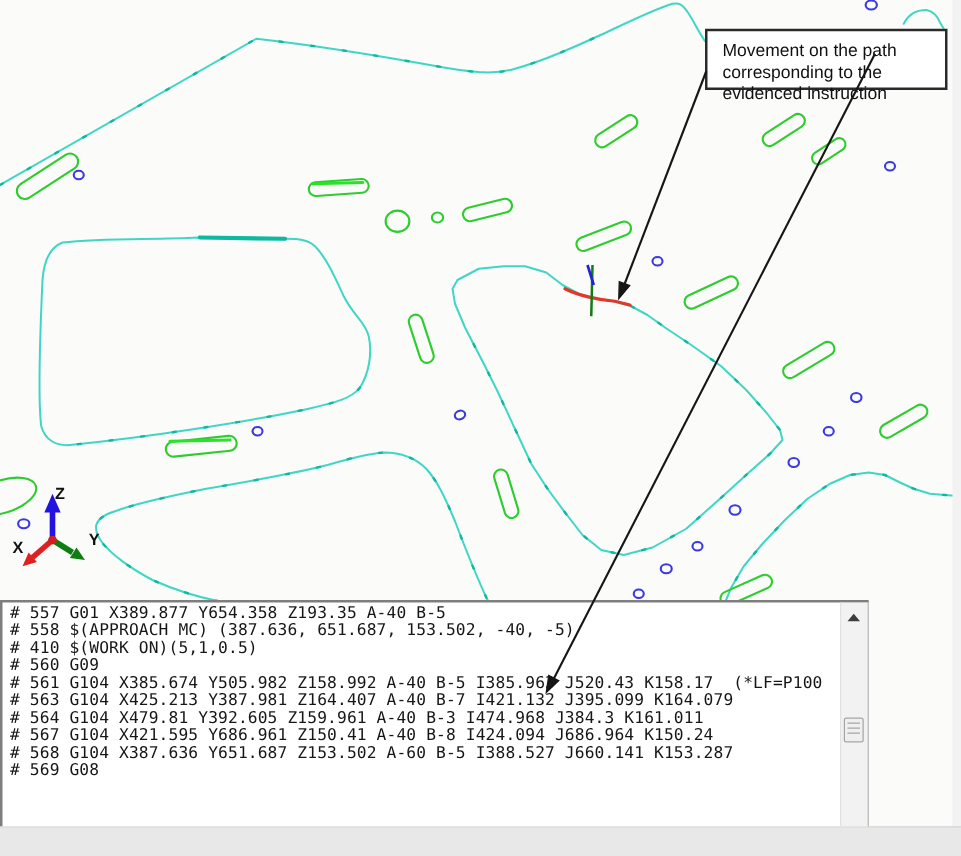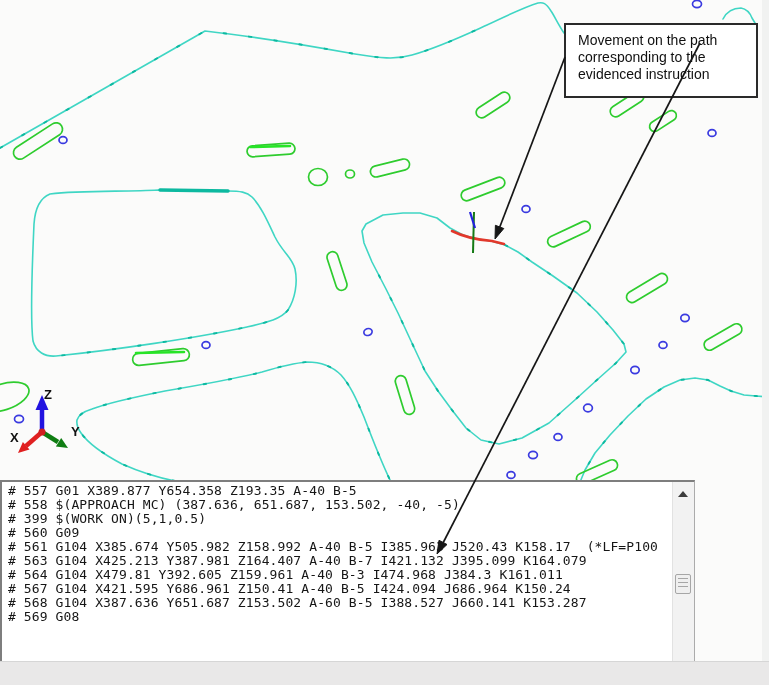--- a/index.html
+++ b/index.html
@@ -22,21 +22,21 @@
          box-sizing:border-box;overflow:hidden;}
   .code{position:absolute;left:0;top:2px;right:22px;
         font-family:"DejaVu Sans Mono",monospace;font-size:13px;letter-spacing:0.1px;color:#161616;}
   .row{height:14px;line-height:14px;padding-left:6px;white-space:pre;overflow:hidden;}
   .row.hl{background:var(--selection,#3287e6);color:var(--selection-text,#d9e8fb);}
   .scrollbar{position:absolute;top:0px;right:0;width:22px;height:179px;background:#f2f2f2;border-left:1px solid #e2e2e2;box-sizing:border-box;}
   .scroll-up{position:absolute;top:9px;left:5px;width:0;height:0;
              border-left:5px solid transparent;border-right:5px solid transparent;border-bottom:6px solid #3c3c3c;}
   .thumb{position:absolute;top:92px;left:2px;width:16px;height:20px;background:#efefef;border:1px solid #a6a6a6;border-radius:2px;box-sizing:border-box;}
   .grip{margin:3px 2px 0 2px;height:1px;background:#a6a6a6;}
-  .note{position:absolute;left:564px;top:23px;width:194px;height:75px;box-sizing:border-box;
+  .note{position:absolute;left:564px;top:23px;width:194px;height:49px;box-sizing:border-box;
         background:#fff;border:2px solid #2a2a2a;padding:7px 0 0 12px;
         font-size:14px;line-height:17px;color:#101010;}
 </style>
 </head>
 <body>
 
 <div id="stage">
 
   <svg class="layer" width="769" height="685" viewBox="0 0 769 685">
     <path class="c" d="M0,148 L205,31 C250,36 300,44 355,54 C380,58 395,60 412,55 C440,47 465,35 487,25 C510,14 528,6 538,3 C543,2 546,3 551,11 C555,17 558,24 564,33"></path>
@@ -109,26 +109,26 @@
     </g>
   </svg>
 
   <div class="strip"></div>
   <div class="band"></div>
 
   <div class="panel">
     <div class="code">
       <div class="row"># 557 G01 X389.877 Y654.358 Z193.35 A-40 B-5</div>
       <div class="row"># 558 $(APPROACH MC) (387.636, 651.687, 153.502, -40, -5)</div>
-      <div class="row"># 399 $(WORK ON)(5,1,0.5)</div>
+      <div class="row"># 410 $(WORK ON)(5,1,0.5)</div>
       <div class="row"># 560 G09</div>
       <div class="row"># 561 G104 X385.674 Y505.982 Z158.992 A-40 B-5 I385.963 J520.43 K158.17  (*LF=P100</div>
       <div class="row"># 563 G104 X425.213 Y387.981 Z164.407 A-40 B-7 I421.132 J395.099 K164.079</div>
       <div class="row"># 564 G104 X479.81 Y392.605 Z159.961 A-40 B-3 I474.968 J384.3 K161.011</div>
-      <div class="row"># 567 G104 X421.595 Y686.961 Z150.41 A-40 B-5 I424.094 J686.964 K150.24</div>
+      <div class="row"># 567 G104 X421.595 Y686.961 Z150.41 A-40 B-8 I424.094 J686.964 K150.24</div>
       <div class="row"># 568 G104 X387.636 Y651.687 Z153.502 A-60 B-5 I388.527 J660.141 K153.287</div>
       <div class="row"># 569 G08</div>
     </div>
     <div class="scrollbar">
       <div class="scroll-up"></div>
       <div class="thumb">
         <div class="grip"></div>
           <div class="grip"></div>
           <div class="grip"></div>
       </div>

